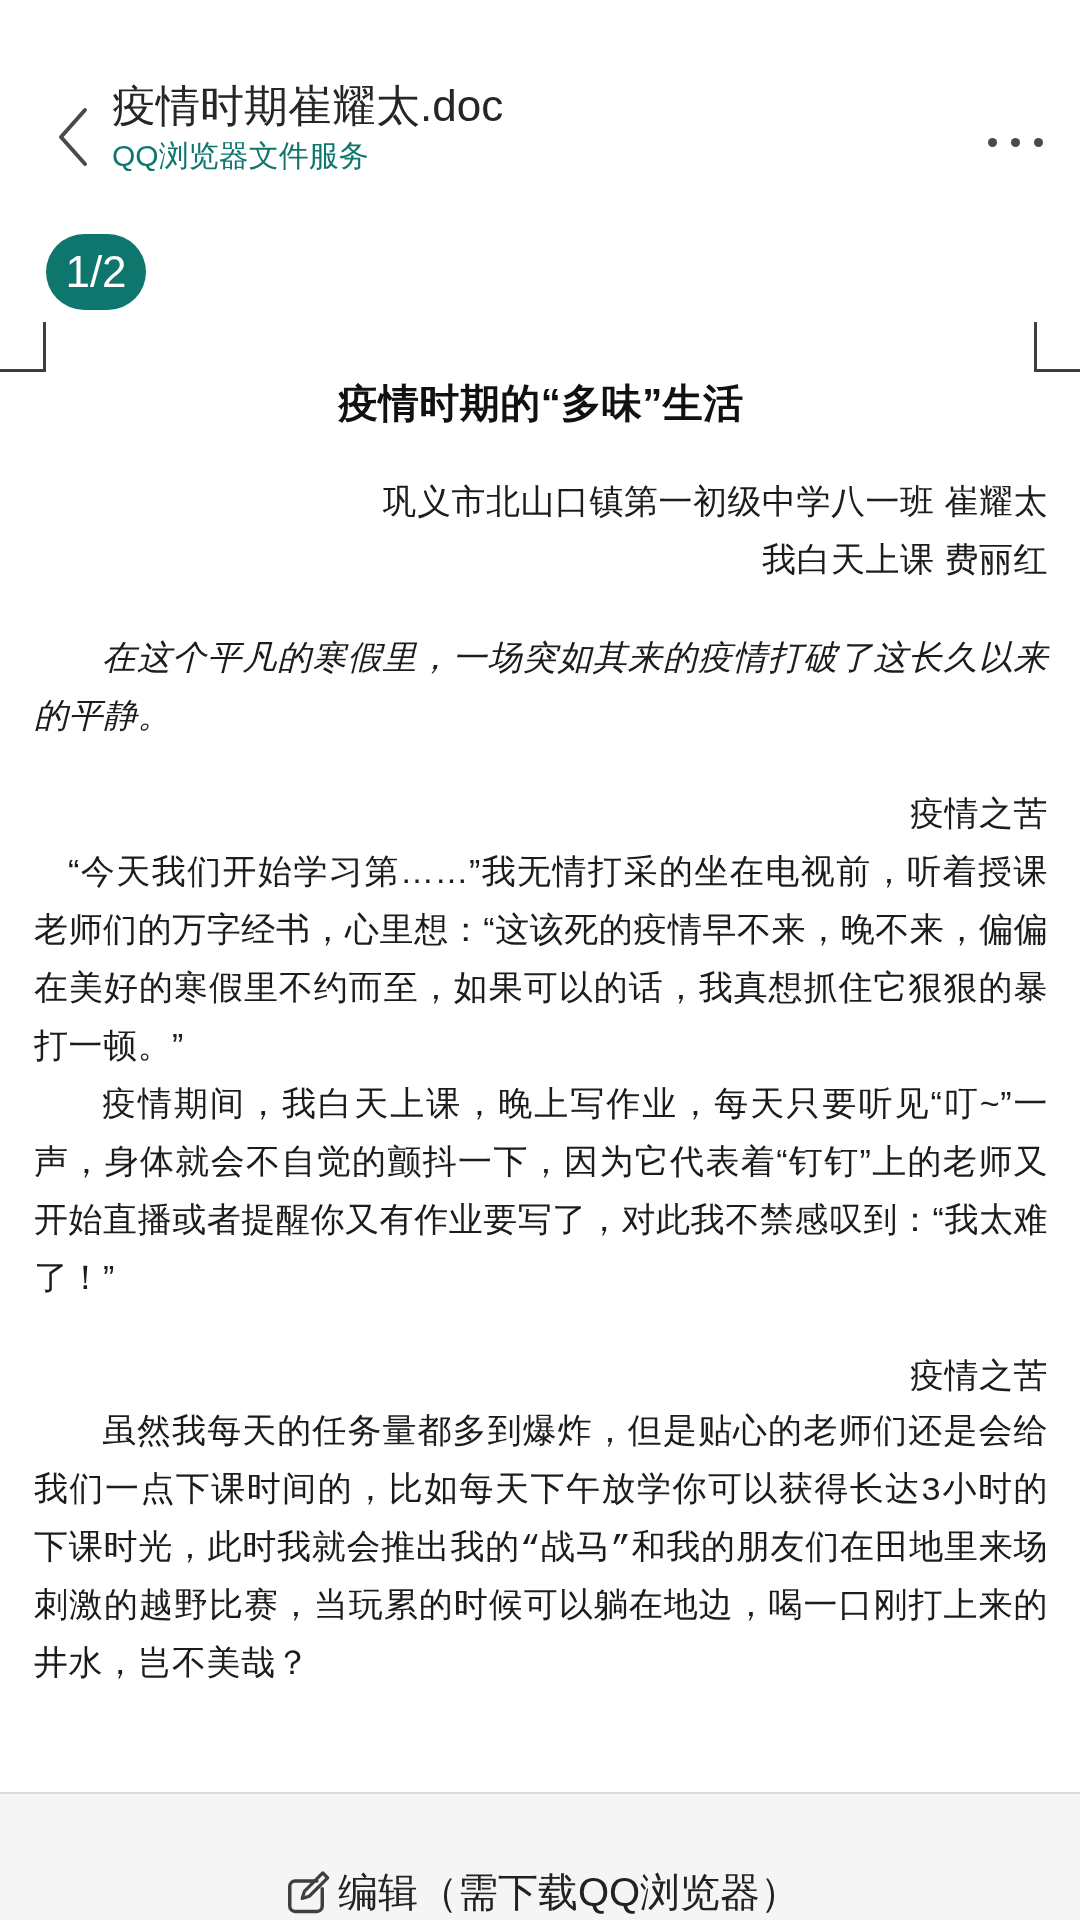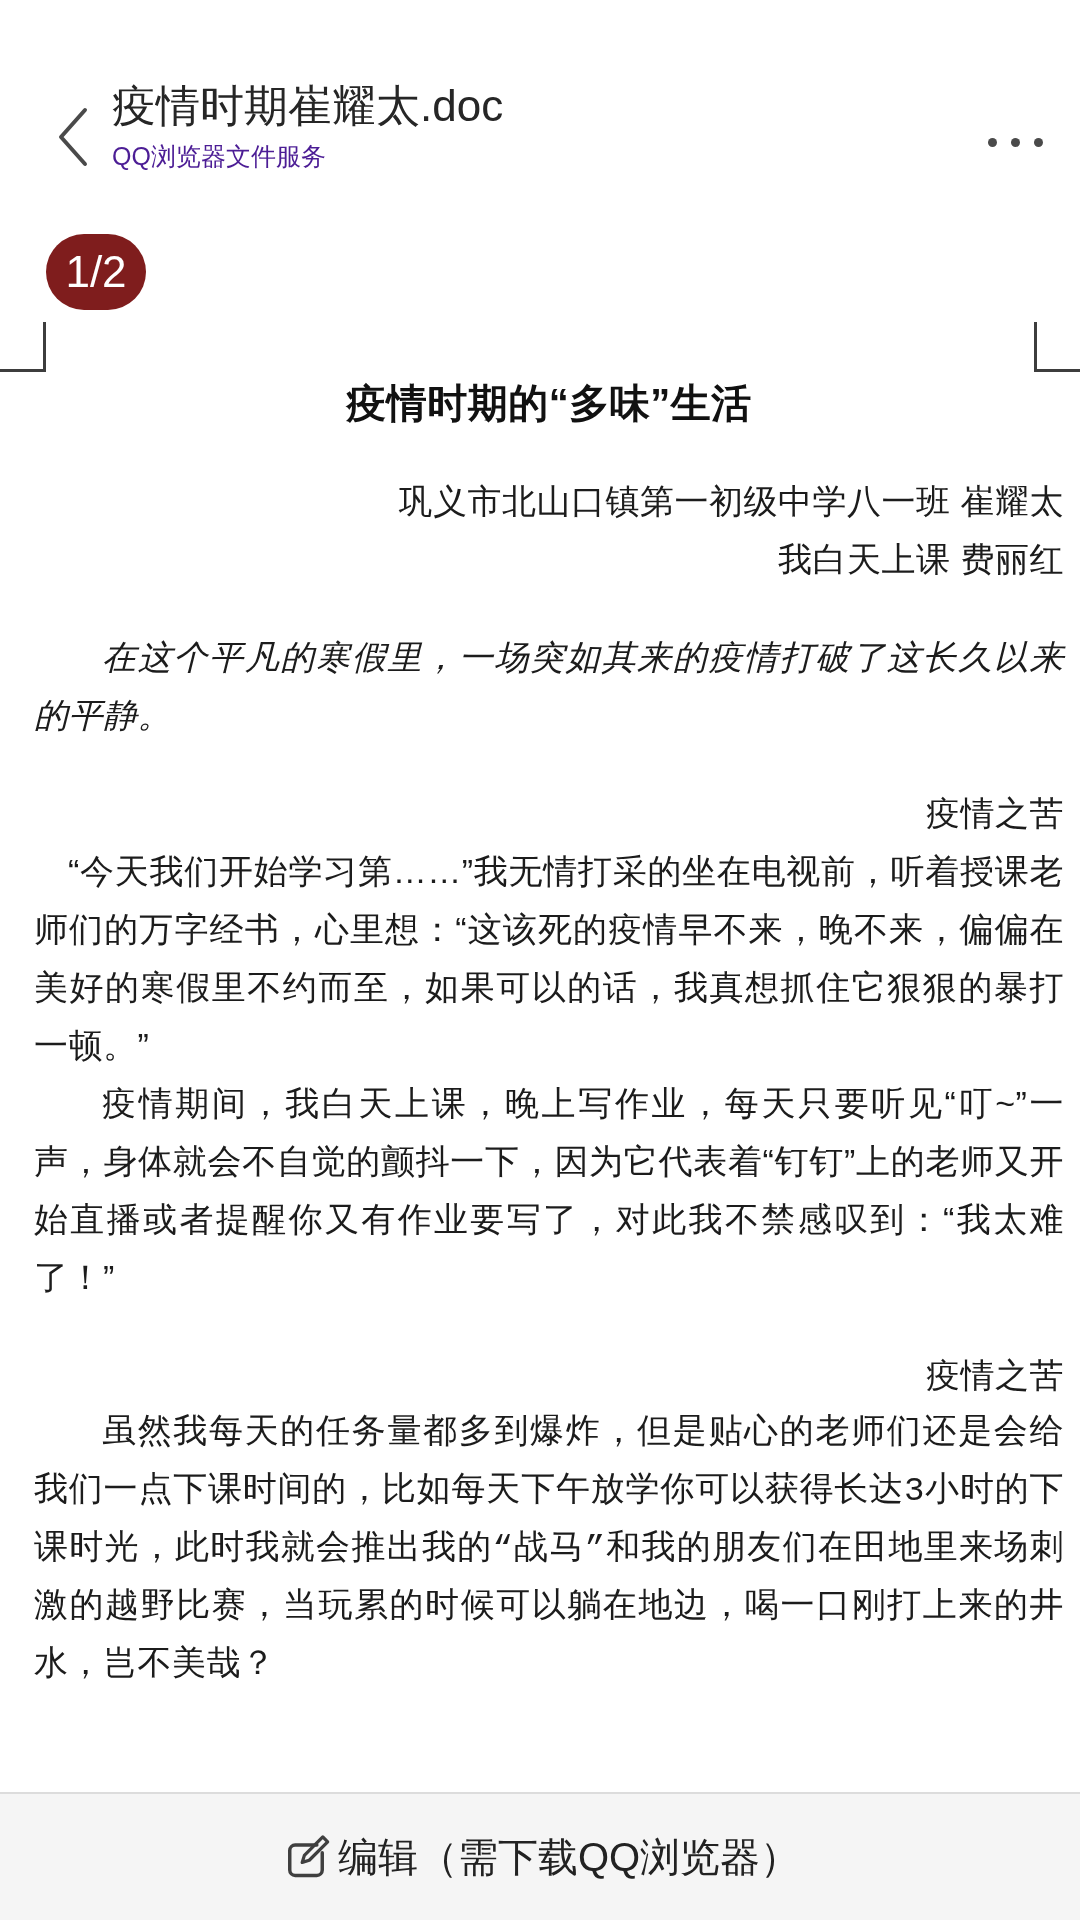--- a/index.html
+++ b/index.html
@@ -14,49 +14,49 @@
   }
   .back-btn{
     position:absolute;left:30px;top:75px;width:70px;height:100px;
     display:flex;align-items:center;justify-content:center;cursor:pointer;
   }
   .titles{position:absolute;left:104px;top:66px;width:800px;}
   .file-title{
     font-size:44px;line-height:56px;font-weight:500;color:#262626;
     white-space:nowrap;overflow:hidden;text-overflow:ellipsis;
   }
-  .file-subtitle{font-size:25px;line-height:40px;color:#4c1d95;margin-top:2px;}
+  .file-subtitle{font-size:30px;line-height:40px;color:#0f766e;margin-top:2px;}
   .menu-btn{
     position:absolute;right:28px;top:90px;width:90px;height:80px;
     display:flex;align-items:center;justify-content:center;gap:14px;cursor:pointer;
   }
   .menu-btn .dot{width:9px;height:9px;border-radius:50%;background:#4a4a4a;}
   
   .content{position:absolute;top:194px;left:0;width:1080px;height:1598px;overflow:hidden;background:#ffffff;}
   .page-badge{
     position:absolute;left:46px;top:40px;width:100px;height:76px;border-radius:38px;
-    background:#7f1d1d;color:#ffffff;font-size:44px;display:flex;align-items:center;justify-content:center;
+    background:#0f766e;color:#ffffff;font-size:44px;display:flex;align-items:center;justify-content:center;
   }
   .corner{position:absolute;top:128px;width:46px;height:50px;box-sizing:border-box;}
   .corner-left{left:0;border-right:3px solid #3d3d3d;border-bottom:3px solid #3d3d3d;}
   .corner-right{right:0;border-left:3px solid #3d3d3d;border-bottom:3px solid #3d3d3d;}
   .doc{
-    padding:180px 16px 0 34px;font-size:34px;line-height:58px;color:#1c1c1c;
+    padding:180px 32px 0 34px;font-size:34px;line-height:58px;color:#1c1c1c;
     letter-spacing:0.5px;
   }
   .blk{margin:0;}
   .blk-title{text-align:center;font-weight:bold;font-size:40px;color:#111111;}
   .blk-center{text-align:right;}
   .blk-para{text-align:justify;}
   .blk-spacer{height:40px;}
   
   .footer{
     position:absolute;left:0;bottom:0;width:1080px;height:128px;background:#f5f5f5;
     border-top:2px solid #dcdcdc;box-sizing:border-box;
-    display:flex;align-items:center;justify-content:center;
+    display:flex;align-items:flex-end;justify-content:center;
   }
   .edit-btn{display:flex;align-items:center;gap:6px;cursor:pointer;}
   .edit-btn .label{font-size:40px;color:#222222;}
 </style>
 </head>
 <body>
 
 <div class="screen">
 
   <header class="header">

